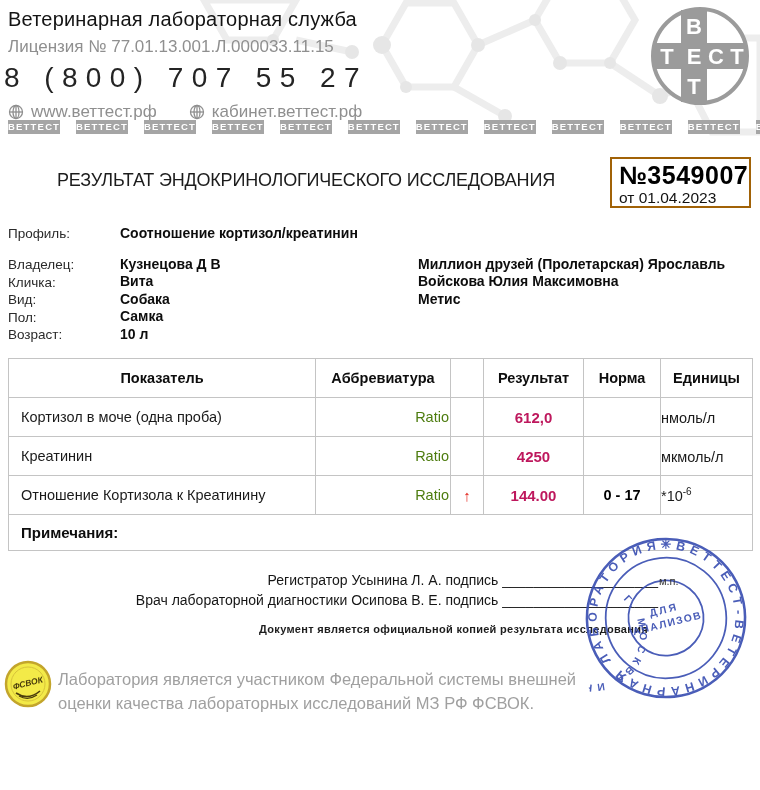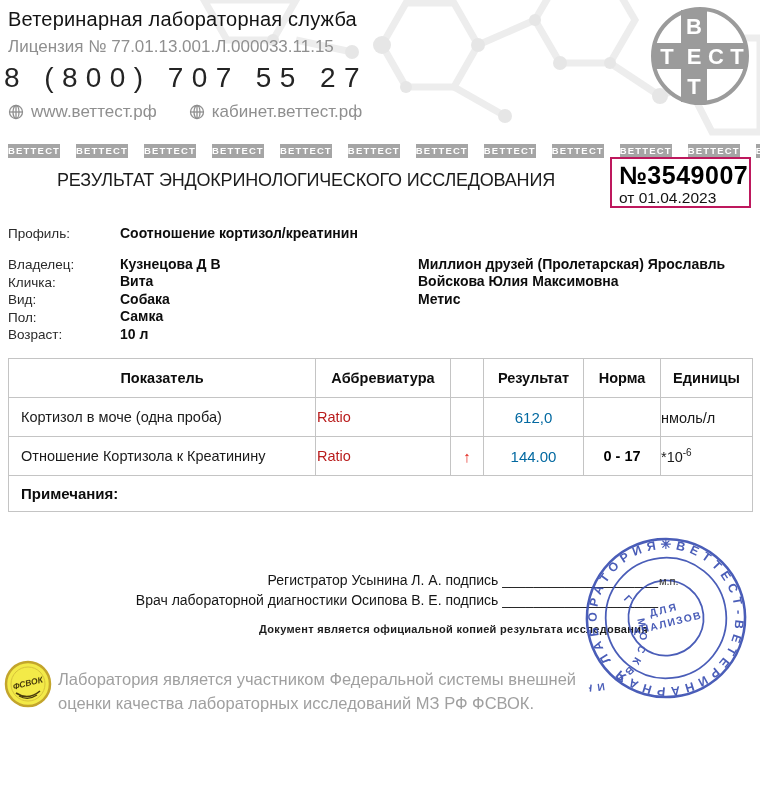--- a/index.html
+++ b/index.html
@@ -7,47 +7,47 @@
         font-family:"Liberation Sans","DejaVu Sans",sans-serif;color:#1f1f1f;}
   .abs{position:absolute;}
   .layer{z-index:2;}
   
   .molecule-bg{position:absolute;top:0;left:0;z-index:1;}
   .org-name{top:8px;left:8px;font-size:20px;color:#141414;letter-spacing:.2px;}
   .license{top:37px;left:8px;font-size:17px;color:#8f8f8f;}
   .phone{top:62px;left:4px;font-size:28px;color:#242424;letter-spacing:.30em;white-space:nowrap;}
   .sites{top:102px;left:8px;display:flex;gap:32px;align-items:center;}
   .site{display:flex;align-items:center;gap:7px;font-size:17px;color:#8f8f8f;}
-  .strip{top:144px;left:8px;width:751px;display:flex;gap:16px;}
+  .strip{top:120px;left:8px;width:751px;display:flex;gap:16px;}
   .strip-item{flex:1;background:#a5a5a5;color:#fff;font-size:9.5px;font-weight:bold;
               letter-spacing:1.2px;text-align:center;line-height:14px;height:14px;}
   .logo{top:4px;left:648px;}
   
   .title{top:170px;left:8px;width:596px;text-align:center;font-size:18px;color:#1c1c1c;letter-spacing:-0.2px;}
-  .num-box{top:157px;left:610px;width:141px;height:51px;border:2px solid #be185d;box-sizing:border-box;
+  .num-box{top:157px;left:610px;width:141px;height:51px;border:2px solid #a16207;box-sizing:border-box;
            padding:2px 0 0 7px;background:#fff;}
   .num{font-size:25px;font-weight:bold;color:#000;line-height:28px;letter-spacing:.5px;}
   .num-date{font-size:15.5px;color:#111;line-height:18px;}
   
   .profile-label{top:226px;left:8px;font-size:13.5px;color:#2a2a2a;}
   .profile-value{top:225px;left:120px;font-size:14px;font-weight:bold;color:#0d0d0d;}
   .info-col{line-height:17.5px;font-size:13.5px;}
   .lbl1{top:256px;left:8px;color:#2a2a2a;}
   .val1{top:255.5px;left:120px;font-weight:bold;color:#0d0d0d;font-size:14px;}
   .lbl2{top:256px;left:305px;color:#2a2a2a;}
   .val2{top:255.5px;left:418px;font-weight:bold;color:#0d0d0d;font-size:14px;}
   
   .results{top:358px;left:8px;width:744px;border-collapse:collapse;table-layout:fixed;}
   .results th,.results td{border:1px solid #c4c4c4;font-size:14.5px;overflow:hidden;}
   .results th{height:36px;font-weight:bold;color:#0d0d0d;text-align:center;}
   .results td{height:36px;color:#1a1a1a;}
   td.c-name{text-align:left;padding-left:12px;}
-  td.c-abbr{text-align:left;color:#b91c1c;}
+  td.c-abbr{text-align:right;color:#4d7c0f;}
   td.c-flag{text-align:center;color:#e2231a;font-weight:bold;font-size:15px;}
-  td.c-result{text-align:center;font-weight:normal;font-size:15px;color:#0369a1;}
+  td.c-result{text-align:center;font-weight:bold;font-size:15px;color:#be185d;}
   td.c-norm{text-align:center;font-weight:bold;color:#000;}
   td.c-unit{text-align:left;padding-left:0;}
   td.c-unit sup{font-size:10px;}
   td.notes{height:33px;vertical-align:middle;font-weight:bold;font-size:15px;
            text-align:left;padding-left:12px;color:#0d0d0d;}
   
   .sig-block{top:570px;left:0;width:658px;text-align:right;font-size:14px;color:#161616;line-height:20px;z-index:2;}
   .copy-note{top:623px;left:0;width:648px;text-align:right;font-size:11px;font-weight:600;
              letter-spacing:.3px;color:#1d1d1d;z-index:2;}
   .mp{top:575px;left:659px;font-size:11px;color:#333;z-index:4;}
@@ -203,20 +203,28 @@
 
     <tr>
         <td class="c-name">Кортизол в моче (одна проба)</td>
         <td class="c-abbr">Ratio</td>
         <td class="c-flag"></td>
         <td class="c-result">612,0</td>
         <td class="c-norm"></td>
         <td class="c-unit"><span>нмоль/л</span><sup></sup></td>
       </tr>
         <tr>
+        <td class="c-name">Креатинин</td>
+        <td class="c-abbr">Ratio</td>
+        <td class="c-flag"></td>
+        <td class="c-result">4250</td>
+        <td class="c-norm"></td>
+        <td class="c-unit"><span>мкмоль/л</span><sup></sup></td>
+      </tr>
+        <tr>
         <td class="c-name">Отношение Кортизола к Креатинину</td>
         <td class="c-abbr">Ratio</td>
         <td class="c-flag">↑</td>
         <td class="c-result">144.00</td>
         <td class="c-norm">0 - 17</td>
         <td class="c-unit"><span>*10</span><sup>-6</sup></td>
       </tr>
       </tbody>
     <tbody>
       <tr>

